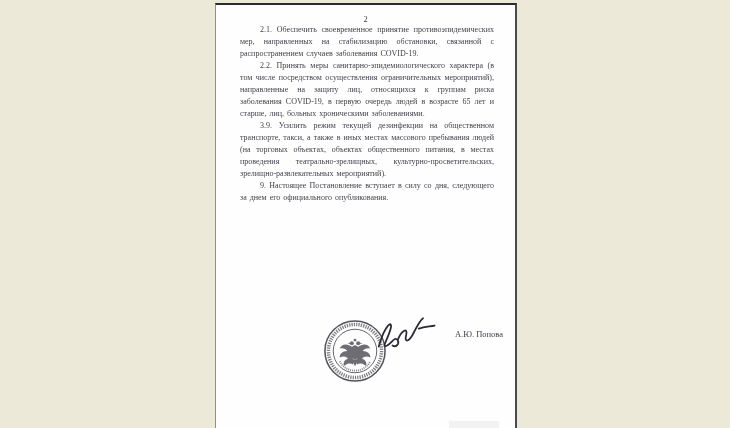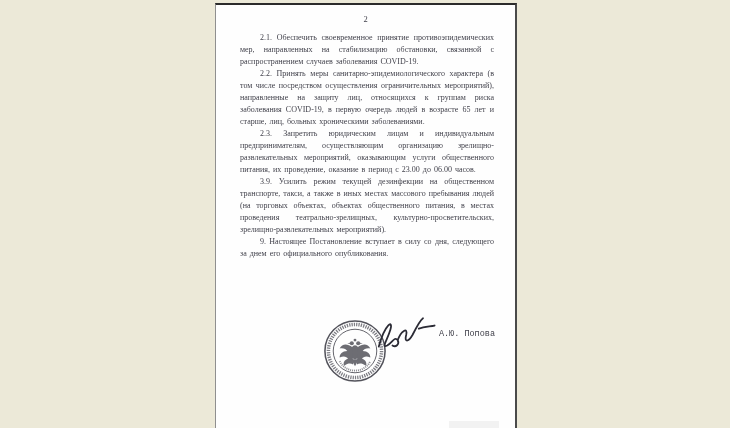--- a/index.html
+++ b/index.html
@@ -21,21 +21,20 @@
     box-sizing: border-box;
   }
   .page-number {
     text-align: center;
     margin-top: 9px;
     font-size: 8.5px;
     color: #3f3f49;
     line-height: 10px;
   }
   .body-text {
-    margin-top: 8px;
     padding-left: 24px;
     padding-right: 21px;
   }
   .para {
     margin: 0;
     font-size: 8px;
     line-height: 12px;
     color: #3f3f49;
     text-align: justify;
     text-align-last: left;
@@ -48,44 +47,42 @@
     width: 64px; height: 64px;
     opacity: 0.82;
   }
   .signature {
     position: absolute;
     left: 152px; top: 310px;
     width: 70px; height: 40px;
   }
   .sig-name {
     position: absolute;
-    top: 324px; right: 20px;
+    top: 324px; right: 12px;
     font-size: 8.5px;
     color: #3f3f49;
-    font-family: Liberation Mono, monospace;
   }
   .watermark {
     position: absolute;
     right: 16px; bottom: 0;
     width: 50px; height: 7px;
     background: #ececec;
     opacity: 0.7;
   }
 </style>
 </head>
 <body>
 
 <div class="paper">
 
   <div class="page-number">2</div>
 
   <div class="body-text">
     <p class="para">2.1. Обеспечить своевременное принятие противоэпидемических мер, направленных на стабилизацию обстановки, связанной с распространением случаев заболевания COVID-19.</p>
     <p class="para">2.2. Принять меры санитарно-эпидемиологического характера (в том числе посредством осуществления ограничительных мероприятий), направленные на защиту лиц, относящихся к группам риска заболевания COVID-19, в первую очередь людей в возрасте 65 лет и старше, лиц, больных хроническими заболеваниями.</p>
-    <p class="para">2.3. Запретить юридическим лицам и индивидуальным предпринимателям, осуществляющим организацию зрелищно-развлекательных мероприятий, оказывающим услуги общественного питания, их проведение, оказание в период с 23.00 до 06.00 часов.</p>
     <p class="para">3.9. Усилить режим текущей дезинфекции на общественном транспорте, такси, а также в иных местах массового пребывания людей (на торговых объектах, объектах общественного питания, в местах проведения театрально-зрелищных, культурно-просветительских, зрелищно-развлекательных мероприятий).</p>
     <p class="para">9. Настоящее Постановление вступает в силу со дня, следующего за днем его официального опубликования.</p>
   </div>
 
   <svg class="stamp" viewBox="0 0 100 100">
     <g stroke="#2e2e38" fill="none">
       <circle cx="50" cy="50" r="47" stroke-width="2.4"></circle>
       <circle cx="50" cy="50" r="41.5" stroke-width="5.5" stroke-dasharray="2 1.7" opacity="0.75"></circle>
       <circle cx="50" cy="50" r="34" stroke-width="1.4"></circle>
       <path d="M 26 66 A 27 27 0 0 0 74 66" stroke-width="3" stroke-dasharray="1.6 1.5" opacity="0.65"></path>

